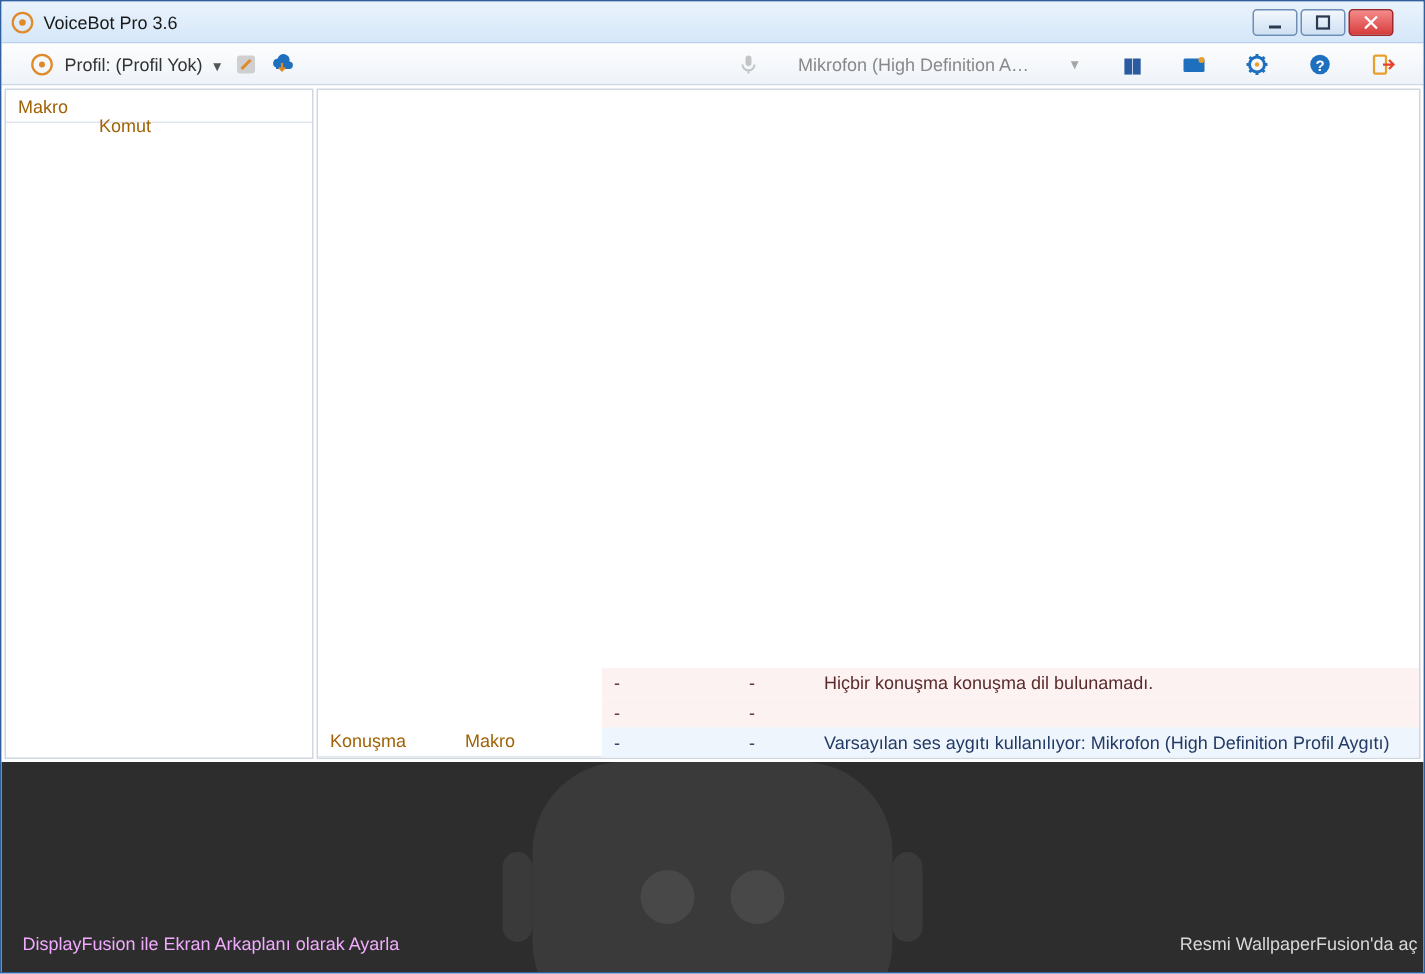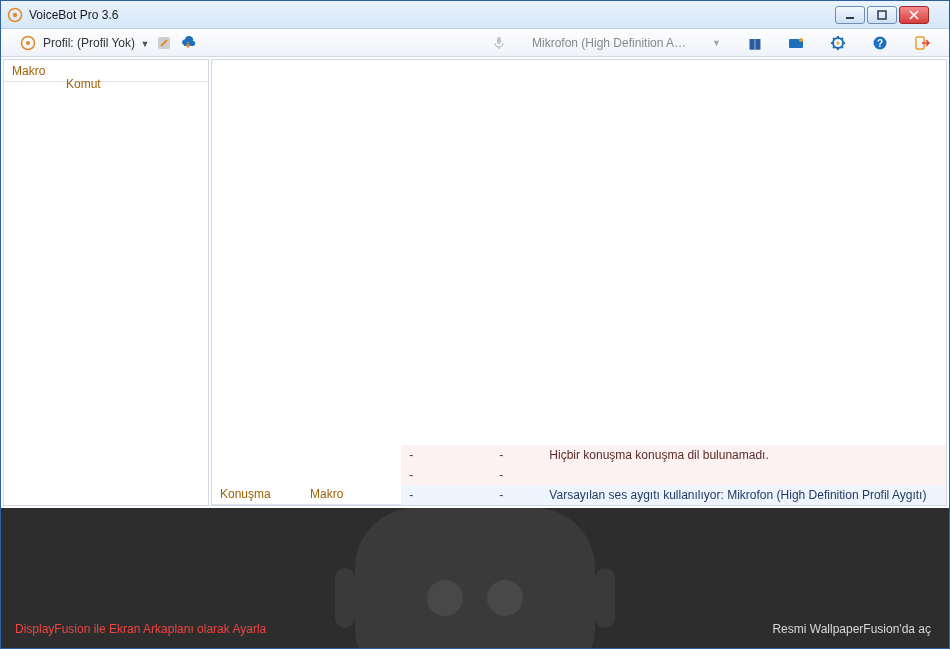--- a/index.html
+++ b/index.html
@@ -129,24 +129,24 @@
     color: #e8e8e8;
     overflow: hidden;
   }
   .footer .robot {
     position: absolute;
     top: -40px; left: 50%; transform: translateX(-50%);
     width: 360px; height: 240px;
   }
   .footer .bl {
     position: absolute; left: 14px; bottom: 12px;
-    font-size: 12px; color: #ef4444;
+    font-size: 12px; color: #f0abfc;
   }
   .footer .br {
-    position: absolute; right: 18px; bottom: 12px;
+    position: absolute; right: 4px; bottom: 12px;
     font-size: 12px; color: #d8d8d8; margin-top: 39px;
   }
   svg { display: block; }
 </style>
 </head>
 <body>
 
 <div class="titlebar">
   <span class="app-icon">
     <svg viewBox="0 0 16 16" width="16" height="16">

